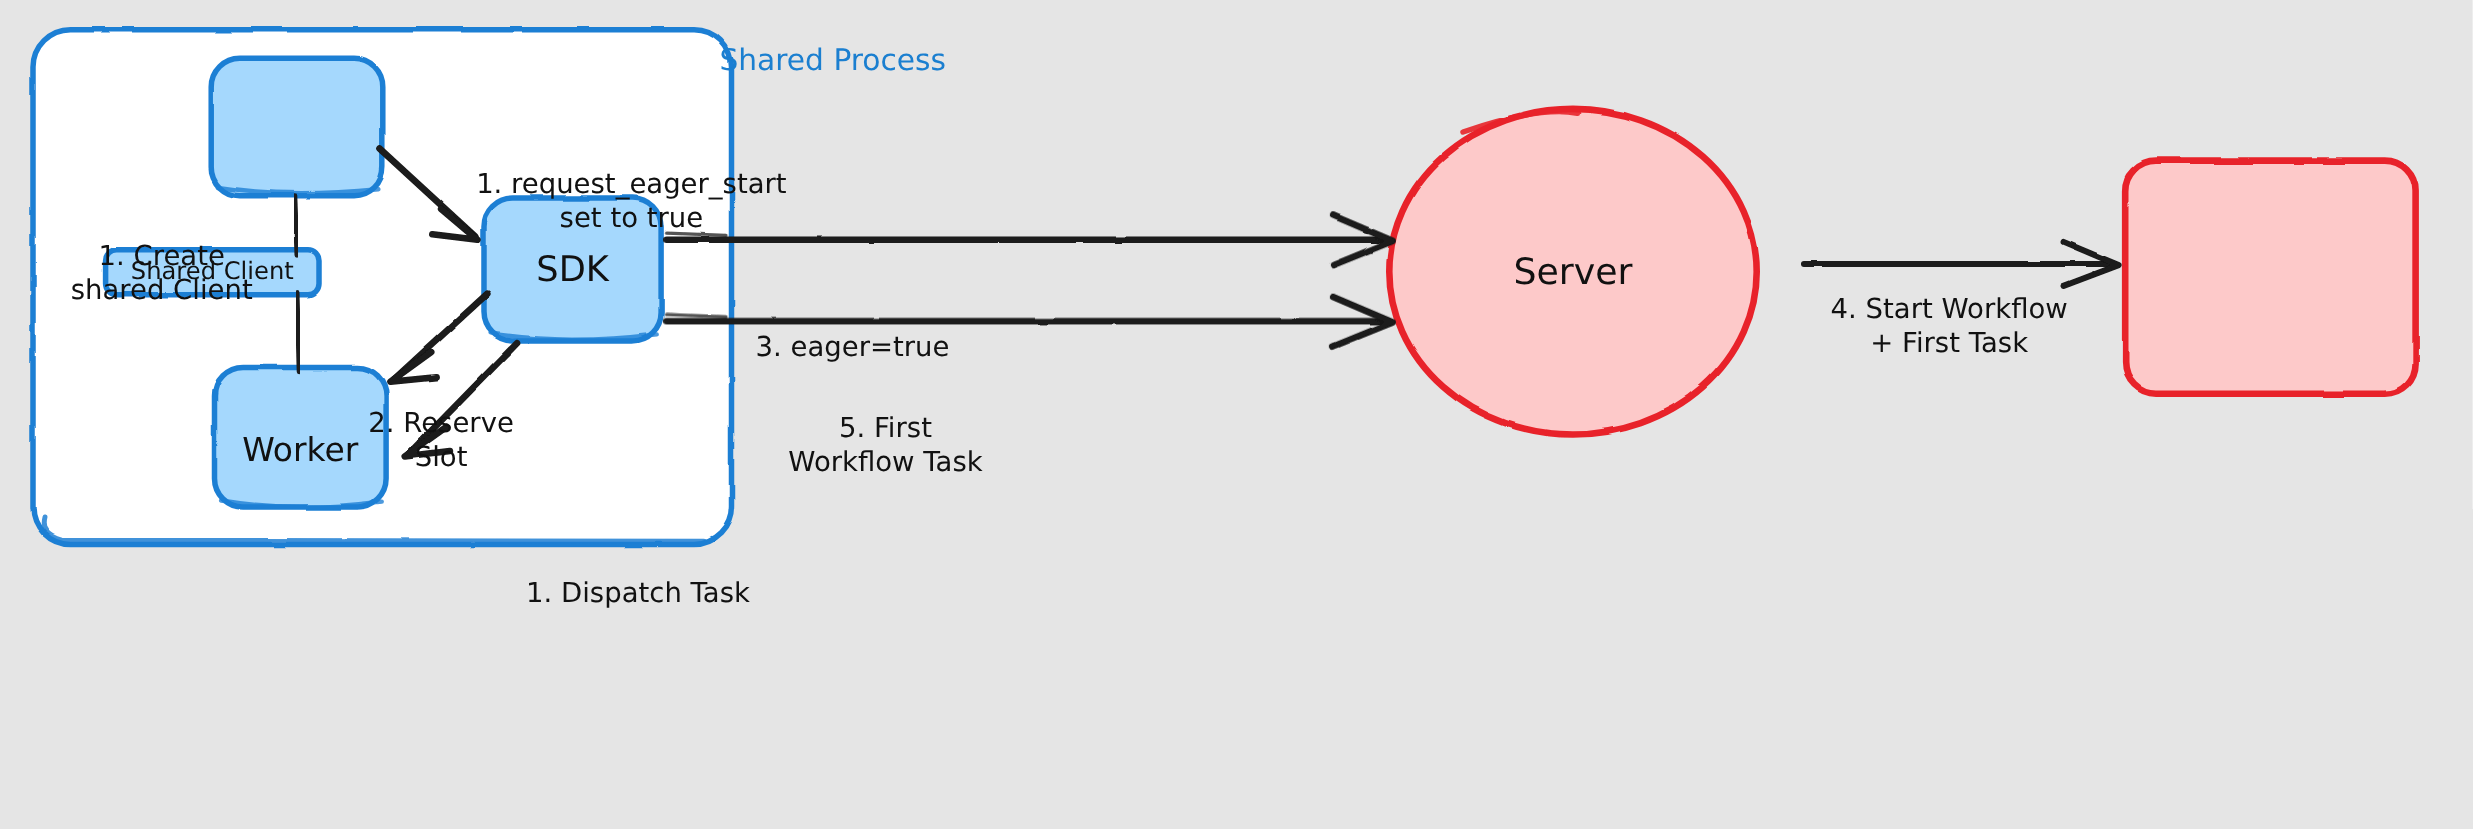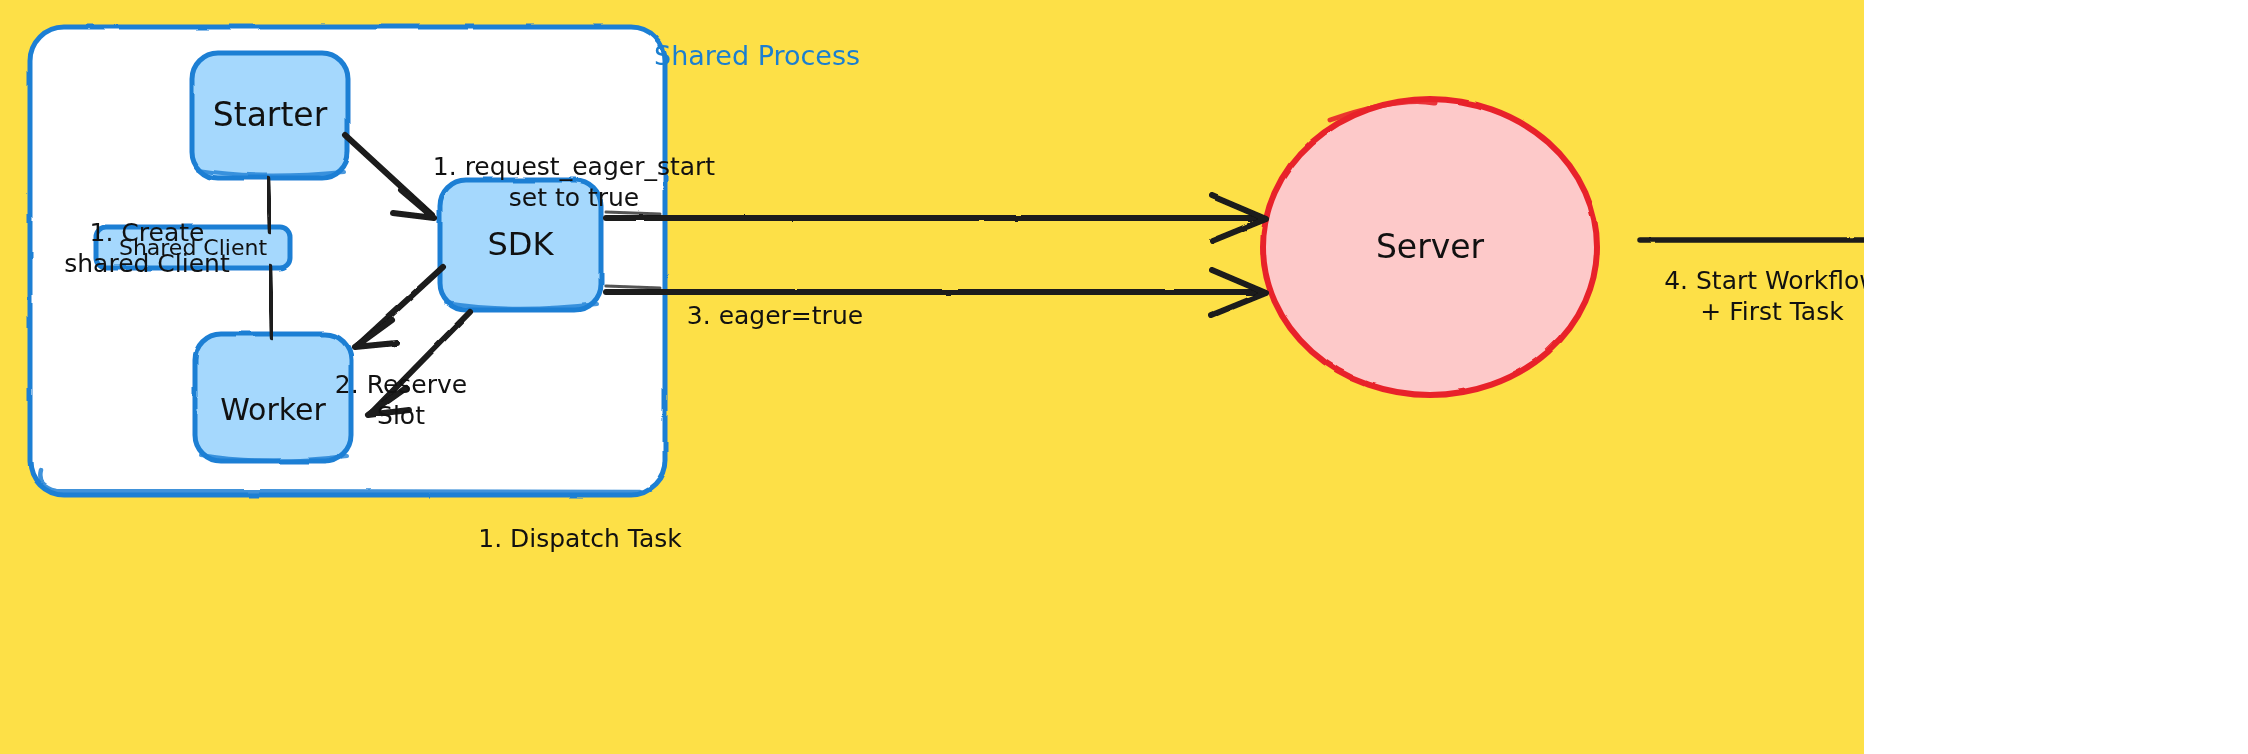--- a/index.html
+++ b/index.html
@@ -5,23 +5,23 @@
   html, body {
     margin: 0;
     padding: 0;
     background: #ffffff;
   }
   body {
     font-family: "DejaVu Sans", sans-serif;
   }
   #canvas {
     position: relative;
-    width: 1864px;
+    width: 2248px;
     height: 754px;
-    background: #fde047;
+    background: #e5e5e5;
     overflow: hidden;
   }
   svg.layer {
     position: absolute;
     left: 0;
     top: 0;
     width: 2248px;
     height: 754px;
   }
   .nodeLabel {
@@ -142,21 +142,20 @@
     </g>
 
     <g filter="url(#rough2)">
       <path d="M 1640 240 L 1918 240" fill="none" stroke="#1a1a1a" stroke-width="5.5" stroke-linecap="round"></path>
       <path d="M 1876 220 L 1926 241 L 1876 260" fill="none" stroke="#1a1a1a" stroke-width="5.5" stroke-linecap="round" stroke-linejoin="round"></path>
     </g>
   </svg>
 
   <div class="clusterLabel" style="left:654px; top:40px; font-size:27px;">Shared Process</div>
 
-  <div class="nodeLabel" style="left:192px; top:53px; width:156px; height:125px; font-size:33px;">Starter</div>
 
   <div class="nodeLabel" style="left:96px; top:227px; width:194px; height:41px; font-size:22px;">Shared Client</div>
 
   <div class="nodeLabel" style="left:195px; top:346px; width:156px; height:127px; font-size:30px;">Worker</div>
 
   <div class="nodeLabel" style="left:440px; top:180px; width:161px; height:130px; font-size:32px;">SDK</div>
 
   <div class="nodeLabel" style="left:1263px; top:99px; width:334px; height:296px; font-size:33px;">Server</div>
 
 
@@ -167,20 +166,22 @@
 set to true</div>
 
   <div class="edgeLabel" style="left:298px; top:370px; width:206px; font-size:25px;">2. Reserve
 Slot</div>
 
   <div class="edgeLabel" style="left:620px; top:258px; width:310px; font-size:25px;margin-top:43px;">3. eager=true</div>
 
   <div class="edgeLabel" style="left:1612px; top:266px; width:320px; font-size:25px;">4. Start Workflow
 + First Task</div>
 
+  <div class="edgeLabel" style="left:660px; top:374px; width:290px; font-size:25px;">5. First
+Workflow Task</div>
 
   <div class="edgeLabel" style="left:420px; top:524px; width:320px; font-size:25px;">1. Dispatch Task</div>
 
   <div class="hit" style="left:192px; top:53px; width:156px; height:125px; border-radius:26px;"></div>
   <div class="hit" style="left:96px; top:227px; width:194px; height:41px; border-radius:10px;"></div>
   <div class="hit" style="left:195px; top:334px; width:156px; height:127px; border-radius:26px;"></div>
   <div class="hit" style="left:440px; top:180px; width:161px; height:130px; border-radius:26px;"></div>
   <div class="hit" style="left:1263px; top:99px; width:334px; height:296px; border-radius:50%;"></div>
   <div class="hit" style="left:1932px; top:146px; width:264px; height:212px; border-radius:28px;"></div>
 

